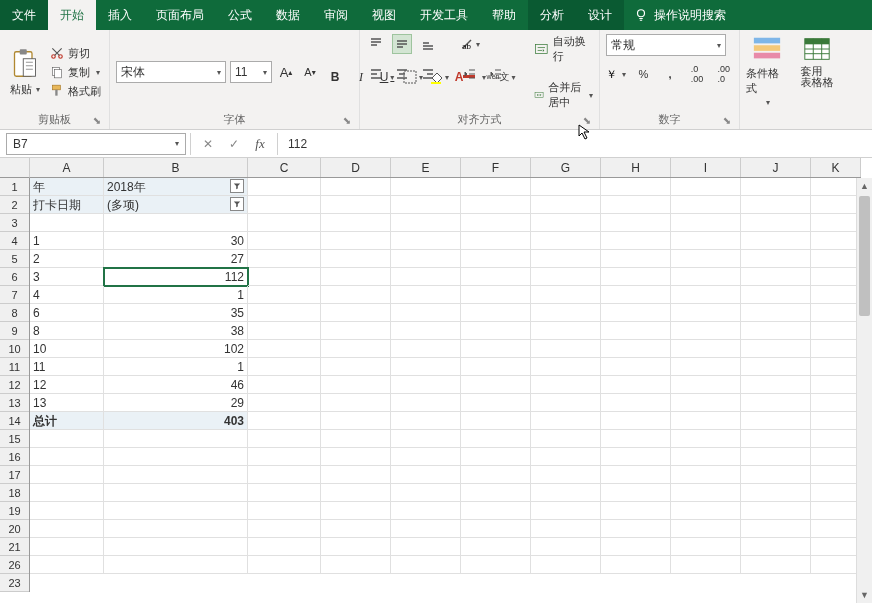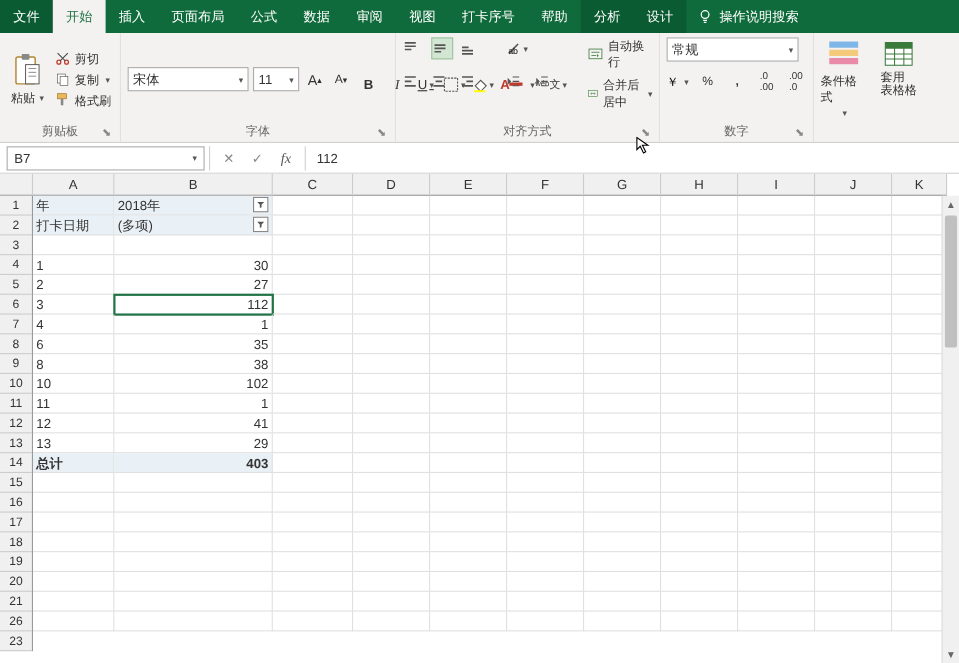--- a/index.html
+++ b/index.html
@@ -30,24 +30,24 @@
 .font-name { border: 1px solid #ababab; background: #fff; width: 110px; height: 22px; display: flex; align-items: center; padding: 0 4px; font-size: 12px; justify-content: space-between; }
 .font-size { border: 1px solid #ababab; background: #fff; width: 42px; height: 22px; display: flex; align-items: center; padding: 0 4px; font-size: 12px; justify-content: space-between; }
 .small-btn { width: 20px; height: 20px; display: flex; align-items: center; justify-content: center; cursor: pointer; font-size: 12px;}
 .font-group .row2 { display: flex; gap: 4px; align-items: center; margin-top: 10px; }
 .font-group .row2 .fmt { width: 22px; height: 22px; display: flex; align-items: center; justify-content: center; cursor: pointer; }
 .font-group .group-body { flex-direction: row; }
 .caret { font-size: 8px; color: #555; margin-left: 2px; }
 
 .align-group .group-body { flex-direction: column; }
 .align-row { display: flex; gap: 6px; align-items: center; }
-.align-btn { width: 20px; height: 20px; display: flex; align-items: center; justify-content: flex-start; cursor: pointer; }
+.align-btn { width: 20px; height: 20px; display: flex; align-items: center; justify-content: center; cursor: pointer; }
 .align-btn.sel { background: #d3e5d3; border: 1px solid #9ec49e; }
 .align-top { display: flex; gap: 16px; }
-.wrap-merge { display:flex; flex-direction: column; gap:6px; margin-left:12px; }
+.wrap-merge { display:flex; flex-direction: column; gap:16px; margin-left:12px; }
 .wrap-merge .wm-item { display:flex; align-items:center; gap:4px; font-size:11px; cursor:pointer;}
 .wrap-merge svg { width:16px; height:16px; }
 
 .number-group .group-body { flex-direction: column; gap: 8px; }
 .num-select { border:1px solid #ababab; background:#fff; width:120px; height:22px; display:flex; align-items:center; justify-content:space-between; padding:0 4px;}
 .num-row2 { display:flex; gap:8px; align-items:center;}
 .num-btn { width:20px; height:20px; display:flex; align-items:center; justify-content:center; cursor:pointer; font-size:11px;}
 
 .styles-group .group-body { gap:8px; align-items:flex-start; }
 .style-item { display:flex; flex-direction:column; align-items:center; font-size:11px; gap:2px; cursor:pointer; width:42px;}
@@ -94,21 +94,21 @@
 
 <div class="titlebar">
   <div class="tab dark">文件</div>
   <div class="tab active">开始</div>
   <div class="tab">插入</div>
   <div class="tab">页面布局</div>
   <div class="tab">公式</div>
   <div class="tab">数据</div>
   <div class="tab">审阅</div>
   <div class="tab">视图</div>
-  <div class="tab">打卡序号</div>
+  <div class="tab">开发工具</div>
   <div class="tab">帮助</div>
   <div class="tab dark">分析</div>
   <div class="tab dark">设计</div>
   <div class="search-area">
     <svg viewBox="0 0 24 24">
         <circle cx="12" cy="9" r="6"></circle>
         <path d="M9 18h6M10 21h4"></path>
       </svg>
     <span>操作说明搜索</span>
   </div>
@@ -540,21 +540,21 @@
             <div class="cell" style="width: 70px;"></div>
             <div class="cell" style="width: 70px;"></div>
             <div class="cell" style="width: 70px;"></div>
             <div class="cell" style="width: 70px;"></div>
             <div class="cell" style="width: 70px;"></div>
             <div class="cell" style="width: 70px;"></div>
             <div class="cell" style="width: 50px;"></div>
           </div>
           <div class="grid-row">
             <div class="cell" style="width: 74px;">12</div>
-            <div class="cell num" style="width: 144px;">41</div>
+            <div class="cell num" style="width: 144px;">46</div>
             <div class="cell" style="width: 73px;"></div>
             <div class="cell" style="width: 70px;"></div>
             <div class="cell" style="width: 70px;"></div>
             <div class="cell" style="width: 70px;"></div>
             <div class="cell" style="width: 70px;"></div>
             <div class="cell" style="width: 70px;"></div>
             <div class="cell" style="width: 70px;"></div>
             <div class="cell" style="width: 70px;"></div>
             <div class="cell" style="width: 50px;"></div>
           </div>

